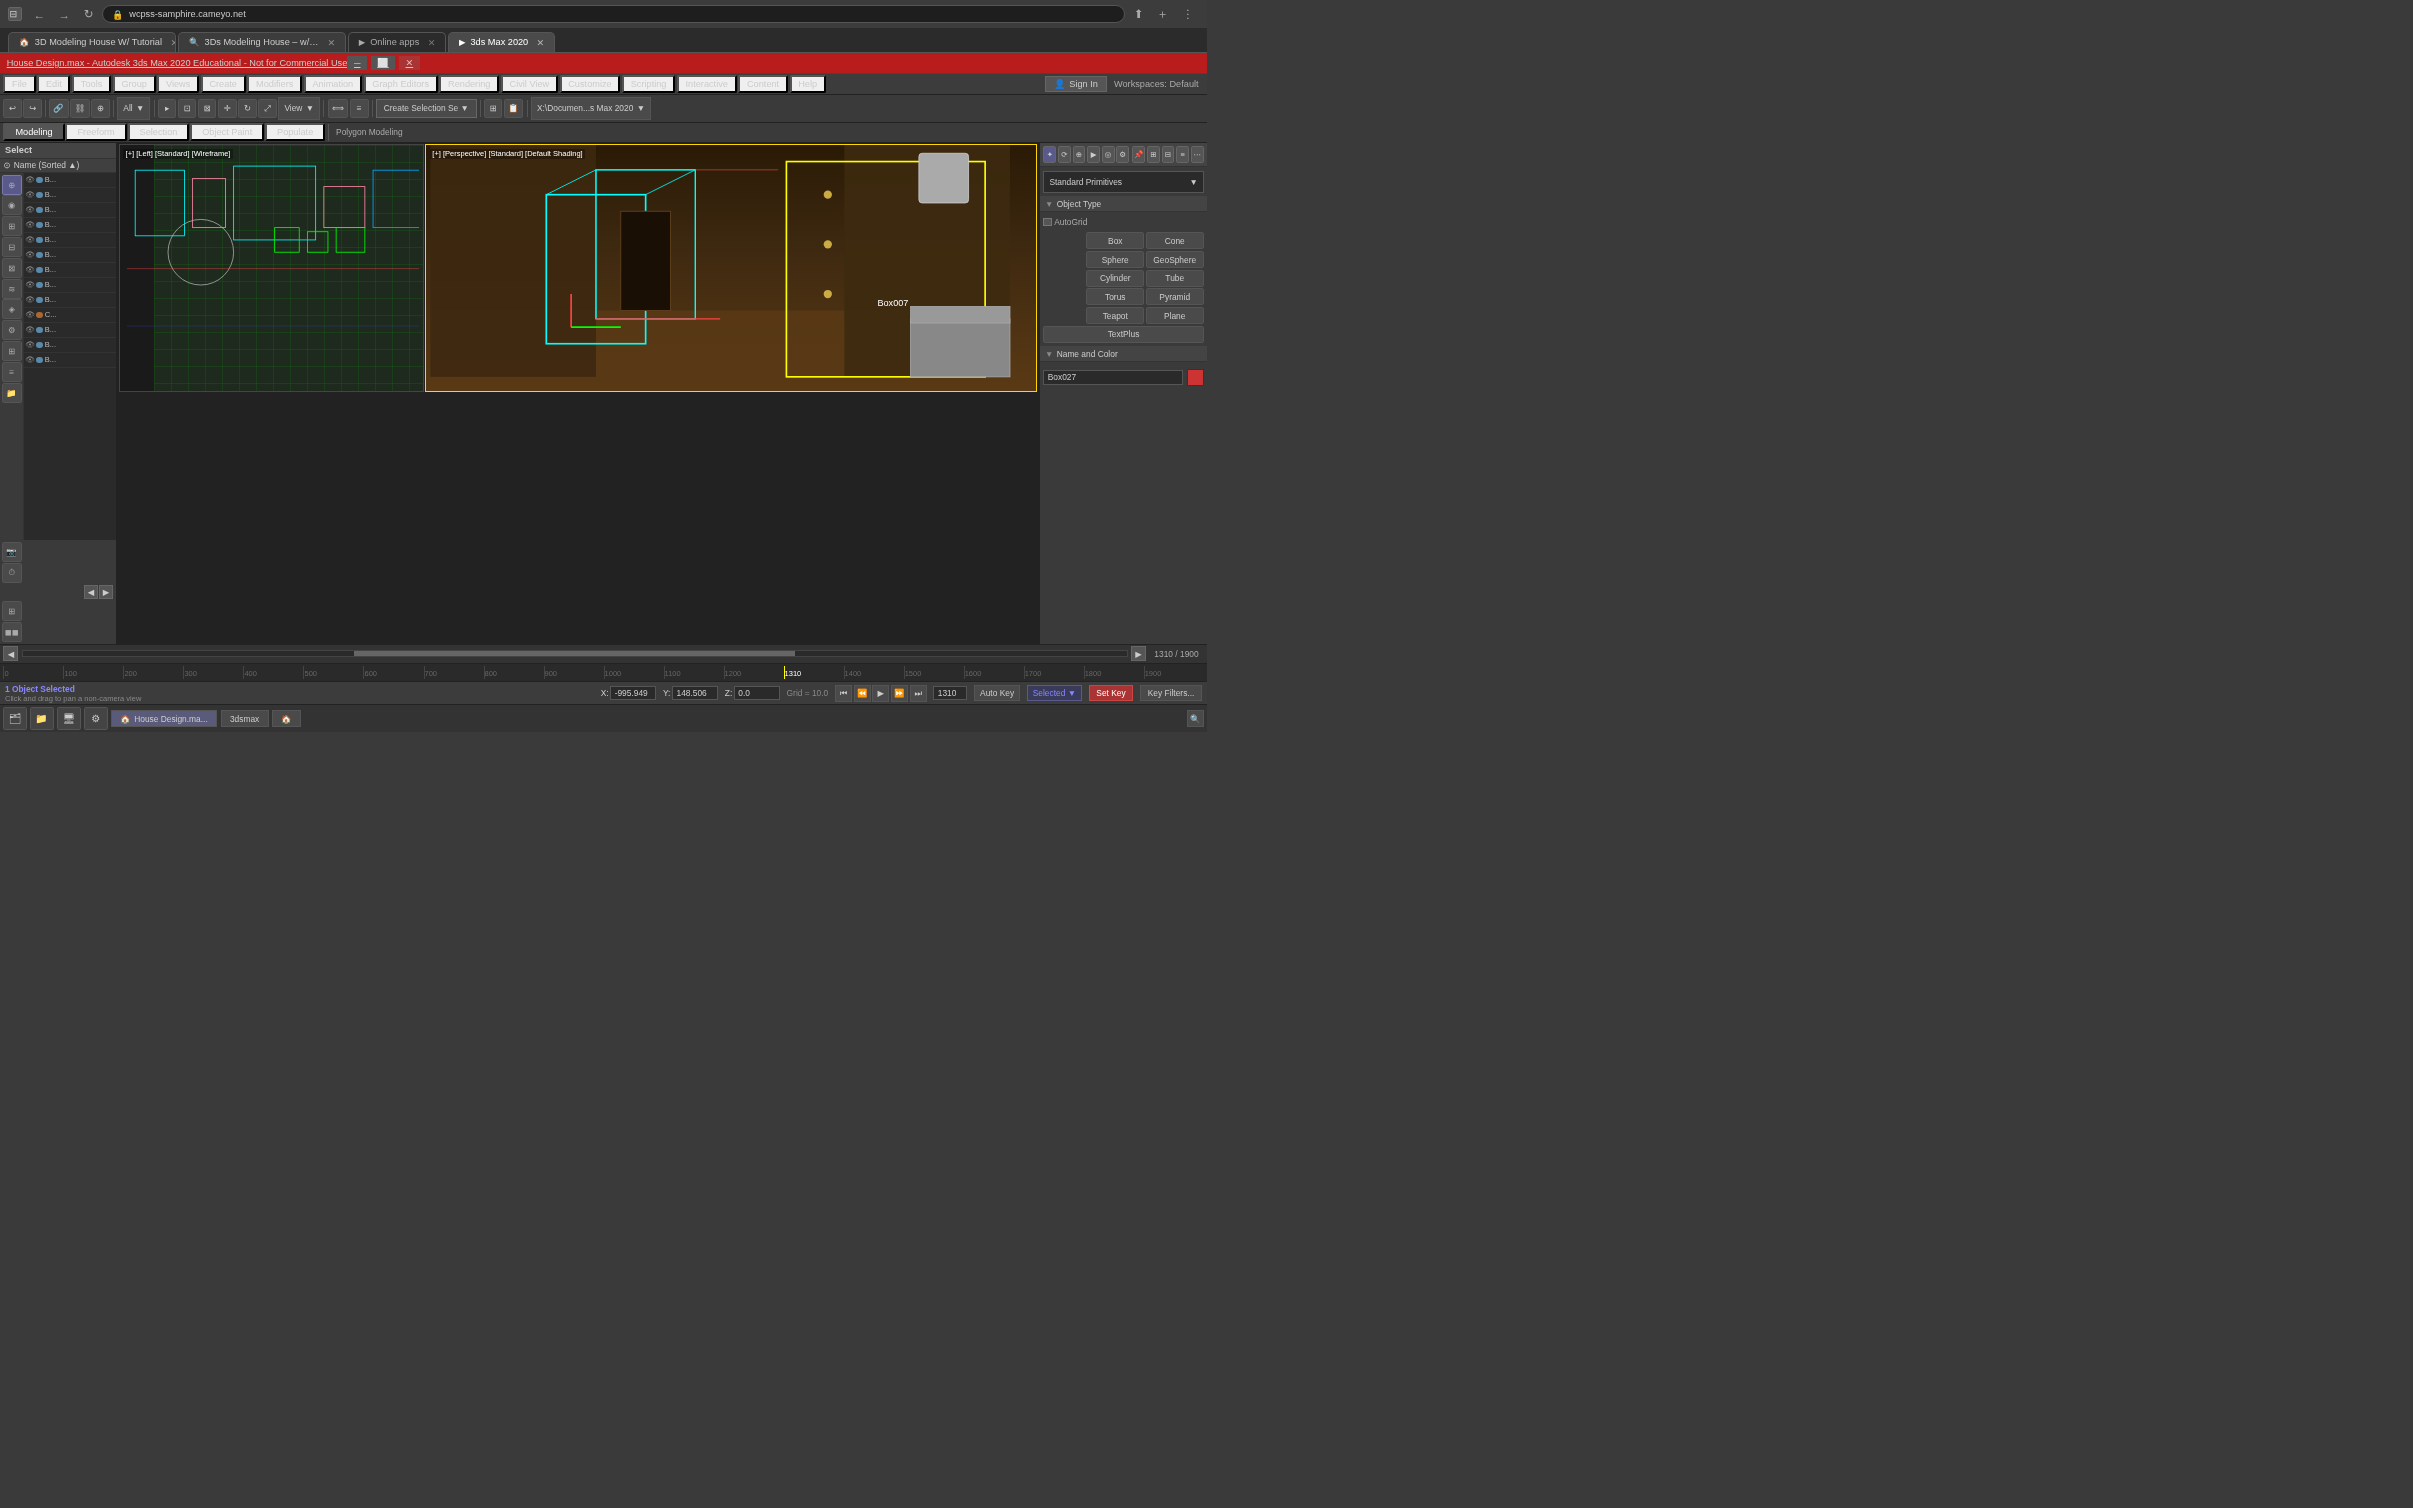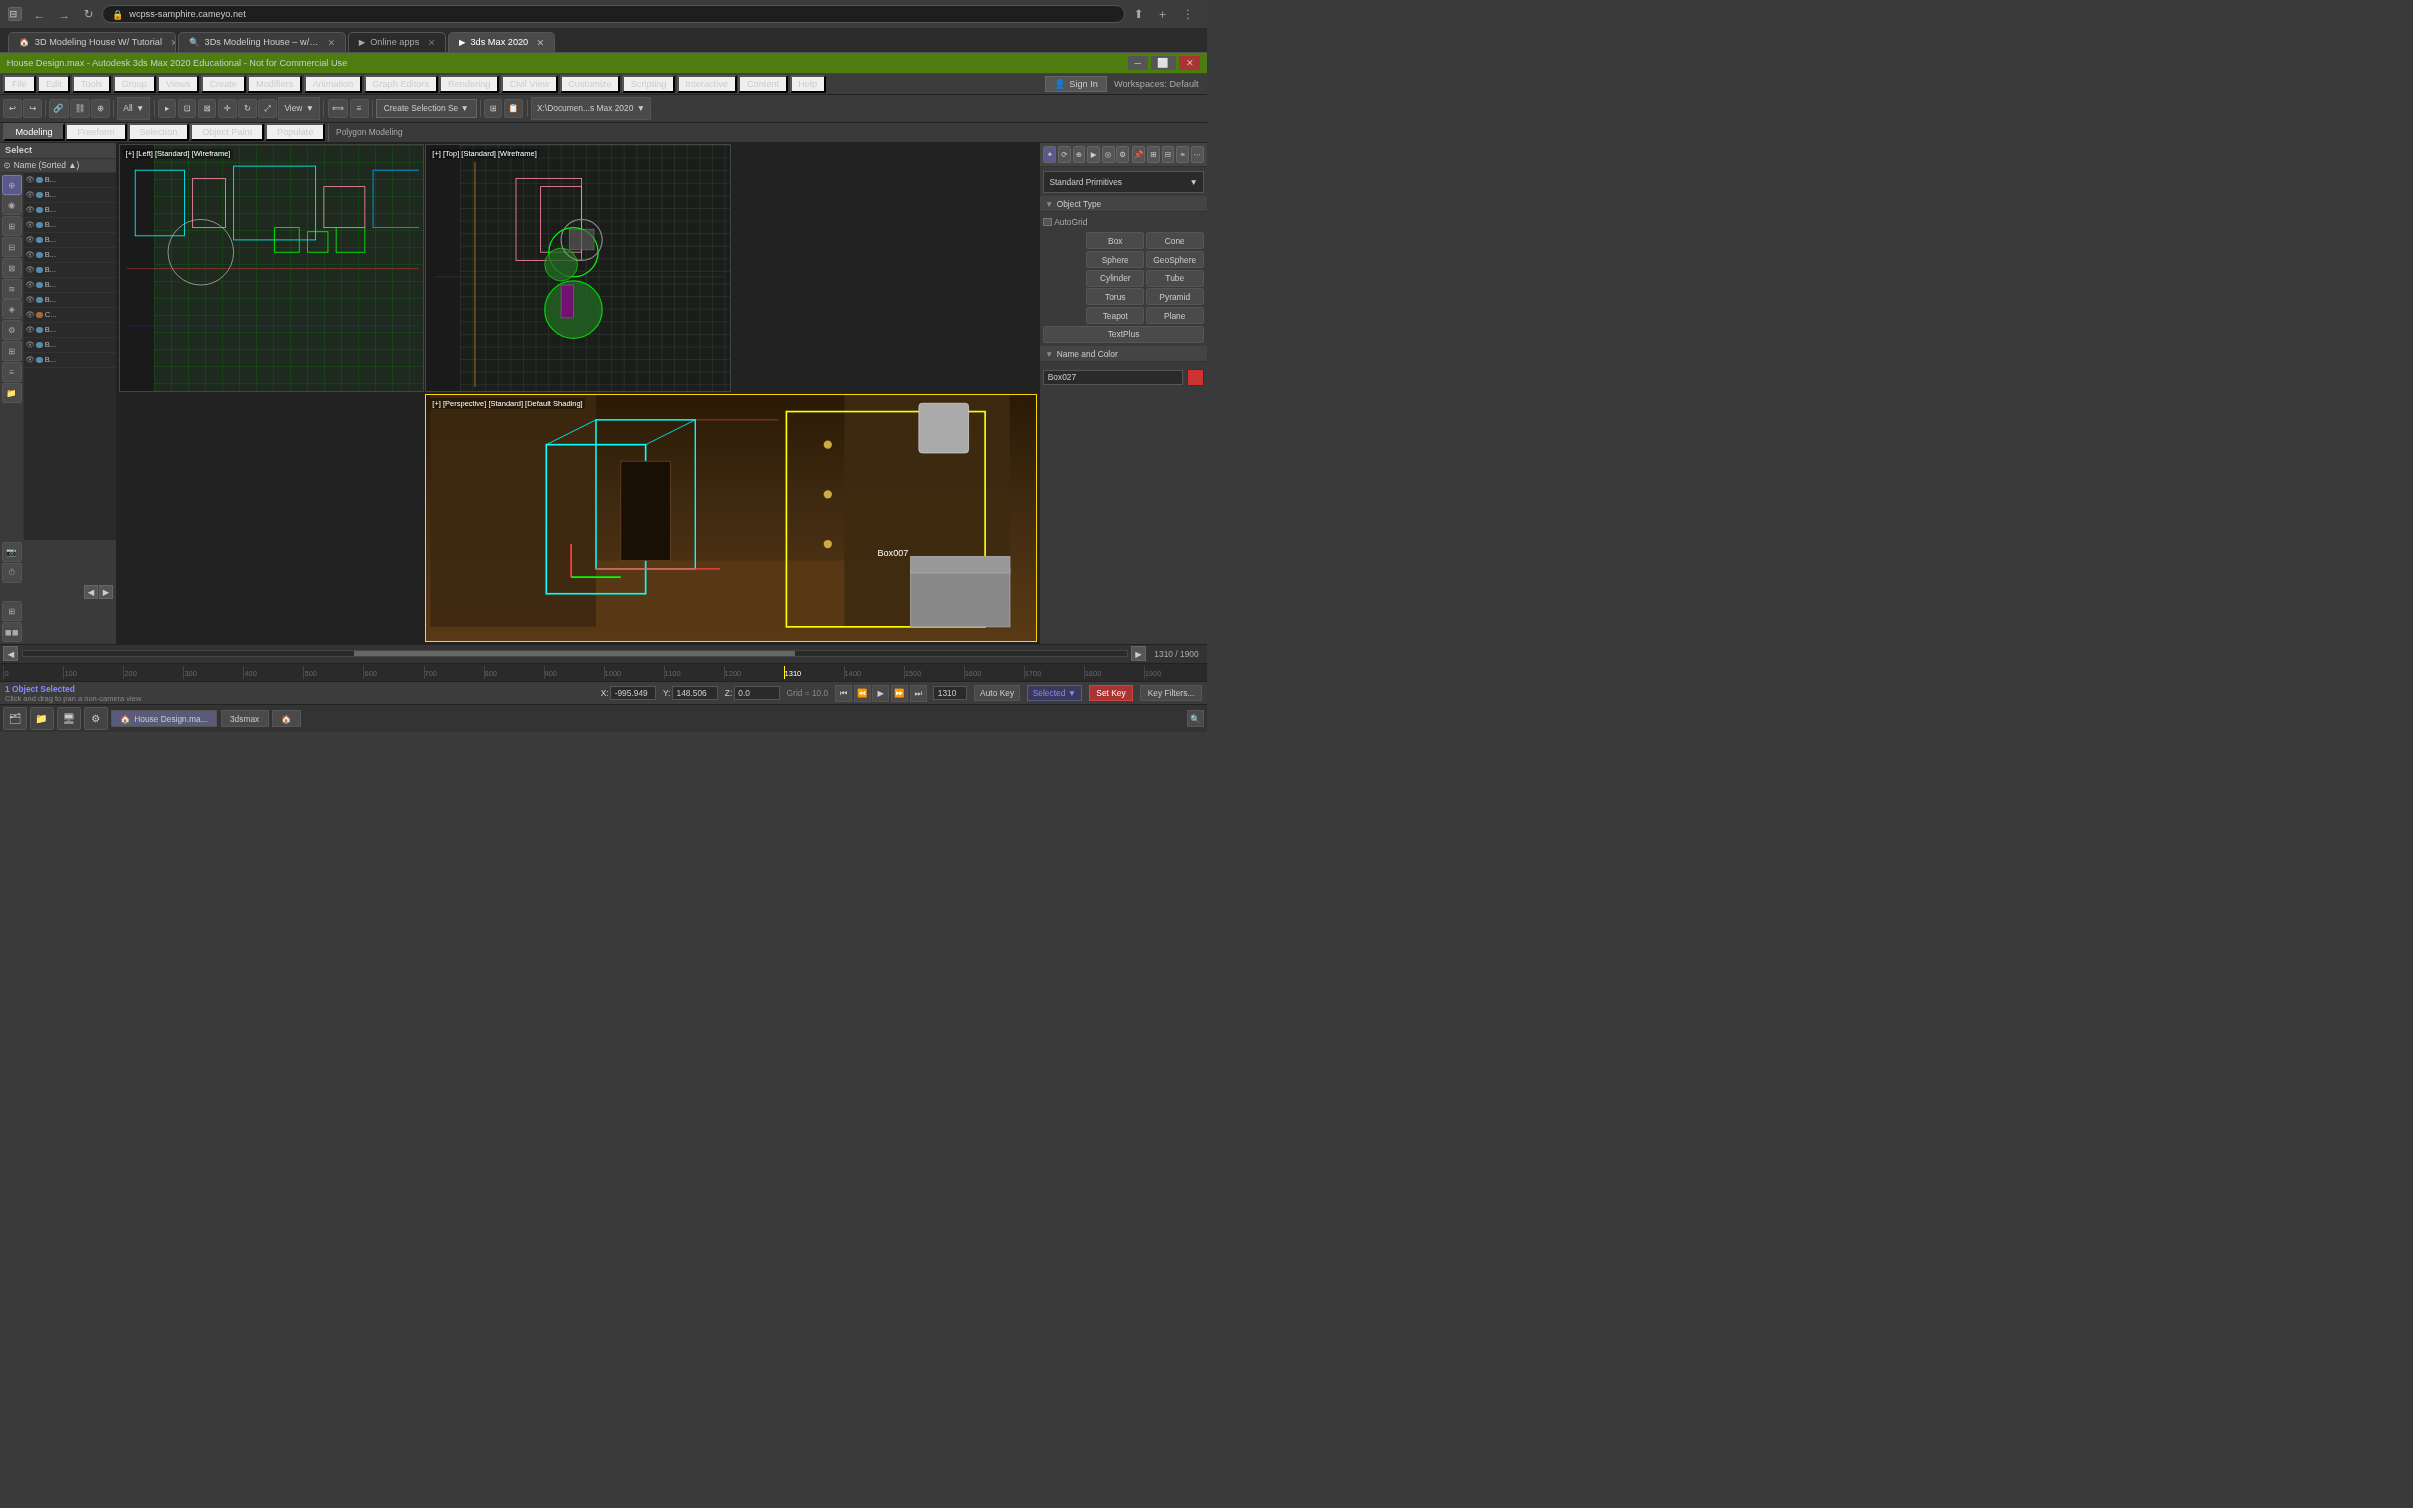--- a/index.html
+++ b/index.html
@@ -88,28 +88,29 @@
     .tab-icon { font-size: 8.4px; }
     .tab-close { margin-left: 3.4px; opacity: 0.6; }
     .online-tab { background: #2b2b2b; color: #aaa; }
     
     .app-window {
       display: flex;
       flex-direction: column;
       height: calc(754px - 75px);
     }
     .app-titlebar {
-      background: #4d7c0f;
+      background: #b91c1c;
       color: #ccc;
       padding: 2.5px 6.7px;
       font-size: 9.2px;
       display: flex;
       align-items: center;
-      justify-content: space-between;
+      justify-content: flex-start;
       border-bottom: 0.8px solid #444;
+      text-decoration: underline;
     }
     .titlebar-controls {
       display: flex;
       gap: 3.4px;
     }
     .titlebar-btn {
       background: #555;
       border: none;
       color: #ccc;
       padding: 1.7px 6.7px;
@@ -914,42 +915,20 @@
             <rect x="220" y="85" width="25" height="25" fill="none" stroke="#00ff00" stroke-width="1"></rect>
             <rect x="255" y="80" width="35" height="30" fill="none" stroke="#00ff00" stroke-width="1"></rect>
             <line x1="0" y1="130" x2="470" y2="130" stroke="#ff4444" stroke-width="1" opacity="0.5"></line>
             <line x1="0" y1="200" x2="470" y2="200" stroke="#4444ff" stroke-width="1" opacity="0.3"></line>
           </svg>
         </div>
       </div>
 
 
 
-      <div class="viewport">
-        <div class="viewport-dark-grid"></div>
-        <div class="viewport-label">[+] [Top] [Standard] [Wireframe]</div>
-        <div style="position:absolute;top:17px;left:4.2px;right:4.2px;bottom:4.2px;">
-          <svg width="100%" height="100%" viewBox="0 0 352 274">
-
-            <rect x="100" y="20" width="80" height="100" fill="none" stroke="#ff88aa" stroke-width="1"></rect>
-            <rect x="130" y="30" width="50" height="80" fill="none" stroke="#ff88aa" stroke-width="1"></rect>
-
-            <circle cx="170" cy="110" r="30" fill="none" stroke="#00ff00" stroke-width="1.5"></circle>
-            <circle cx="170" cy="180" r="35" fill="#226622" stroke="#00ff00" stroke-width="1.5" opacity="0.8"></circle>
-            <circle cx="155" cy="125" r="20" fill="#226622" stroke="#00ff00" stroke-width="1" opacity="0.8"></circle>
-
-            <circle cx="180" cy="95" r="25" fill="none" stroke="#888" stroke-width="1.5"></circle>
-            <rect x="165" y="82" width="30" height="25" fill="#555" stroke="#888" stroke-width="1" opacity="0.7"></rect>
-
-            <rect x="155" y="150" width="15" height="40" fill="#880088" stroke="#aa44aa" stroke-width="1" opacity="0.8"></rect>
-            <line x1="50" y1="0" x2="50" y2="280" stroke="#ffaa00" stroke-width="1" opacity="0.7"></line>
-            <line x1="0" y1="140" x2="500" y2="140" stroke="#888" stroke-width="0.5" opacity="0.4"></line>
-          </svg>
-        </div>
-      </div>
 
       <div class="viewport perspective-vp active-border" style="grid-column: 2 / 4;">
         <div class="viewport-label">[+] [Perspective] [Standard] [Default Shading]</div>
 
         <div style="position:absolute;top:0;left:0;right:0;bottom:0;background:linear-gradient(180deg, #2a1a05 0%, #3d2810 40%, #5a3a15 100%);">
           <svg width="100%" height="100%" viewBox="0 0 726 297" style="font-size:11px">
 
             <polygon points="0,280 700,280 700,200 0,200" fill="#5a3a15" opacity="0.8"></polygon>
 
             <rect x="0" y="0" width="200" height="280" fill="#3d2810" opacity="0.9"></rect>

